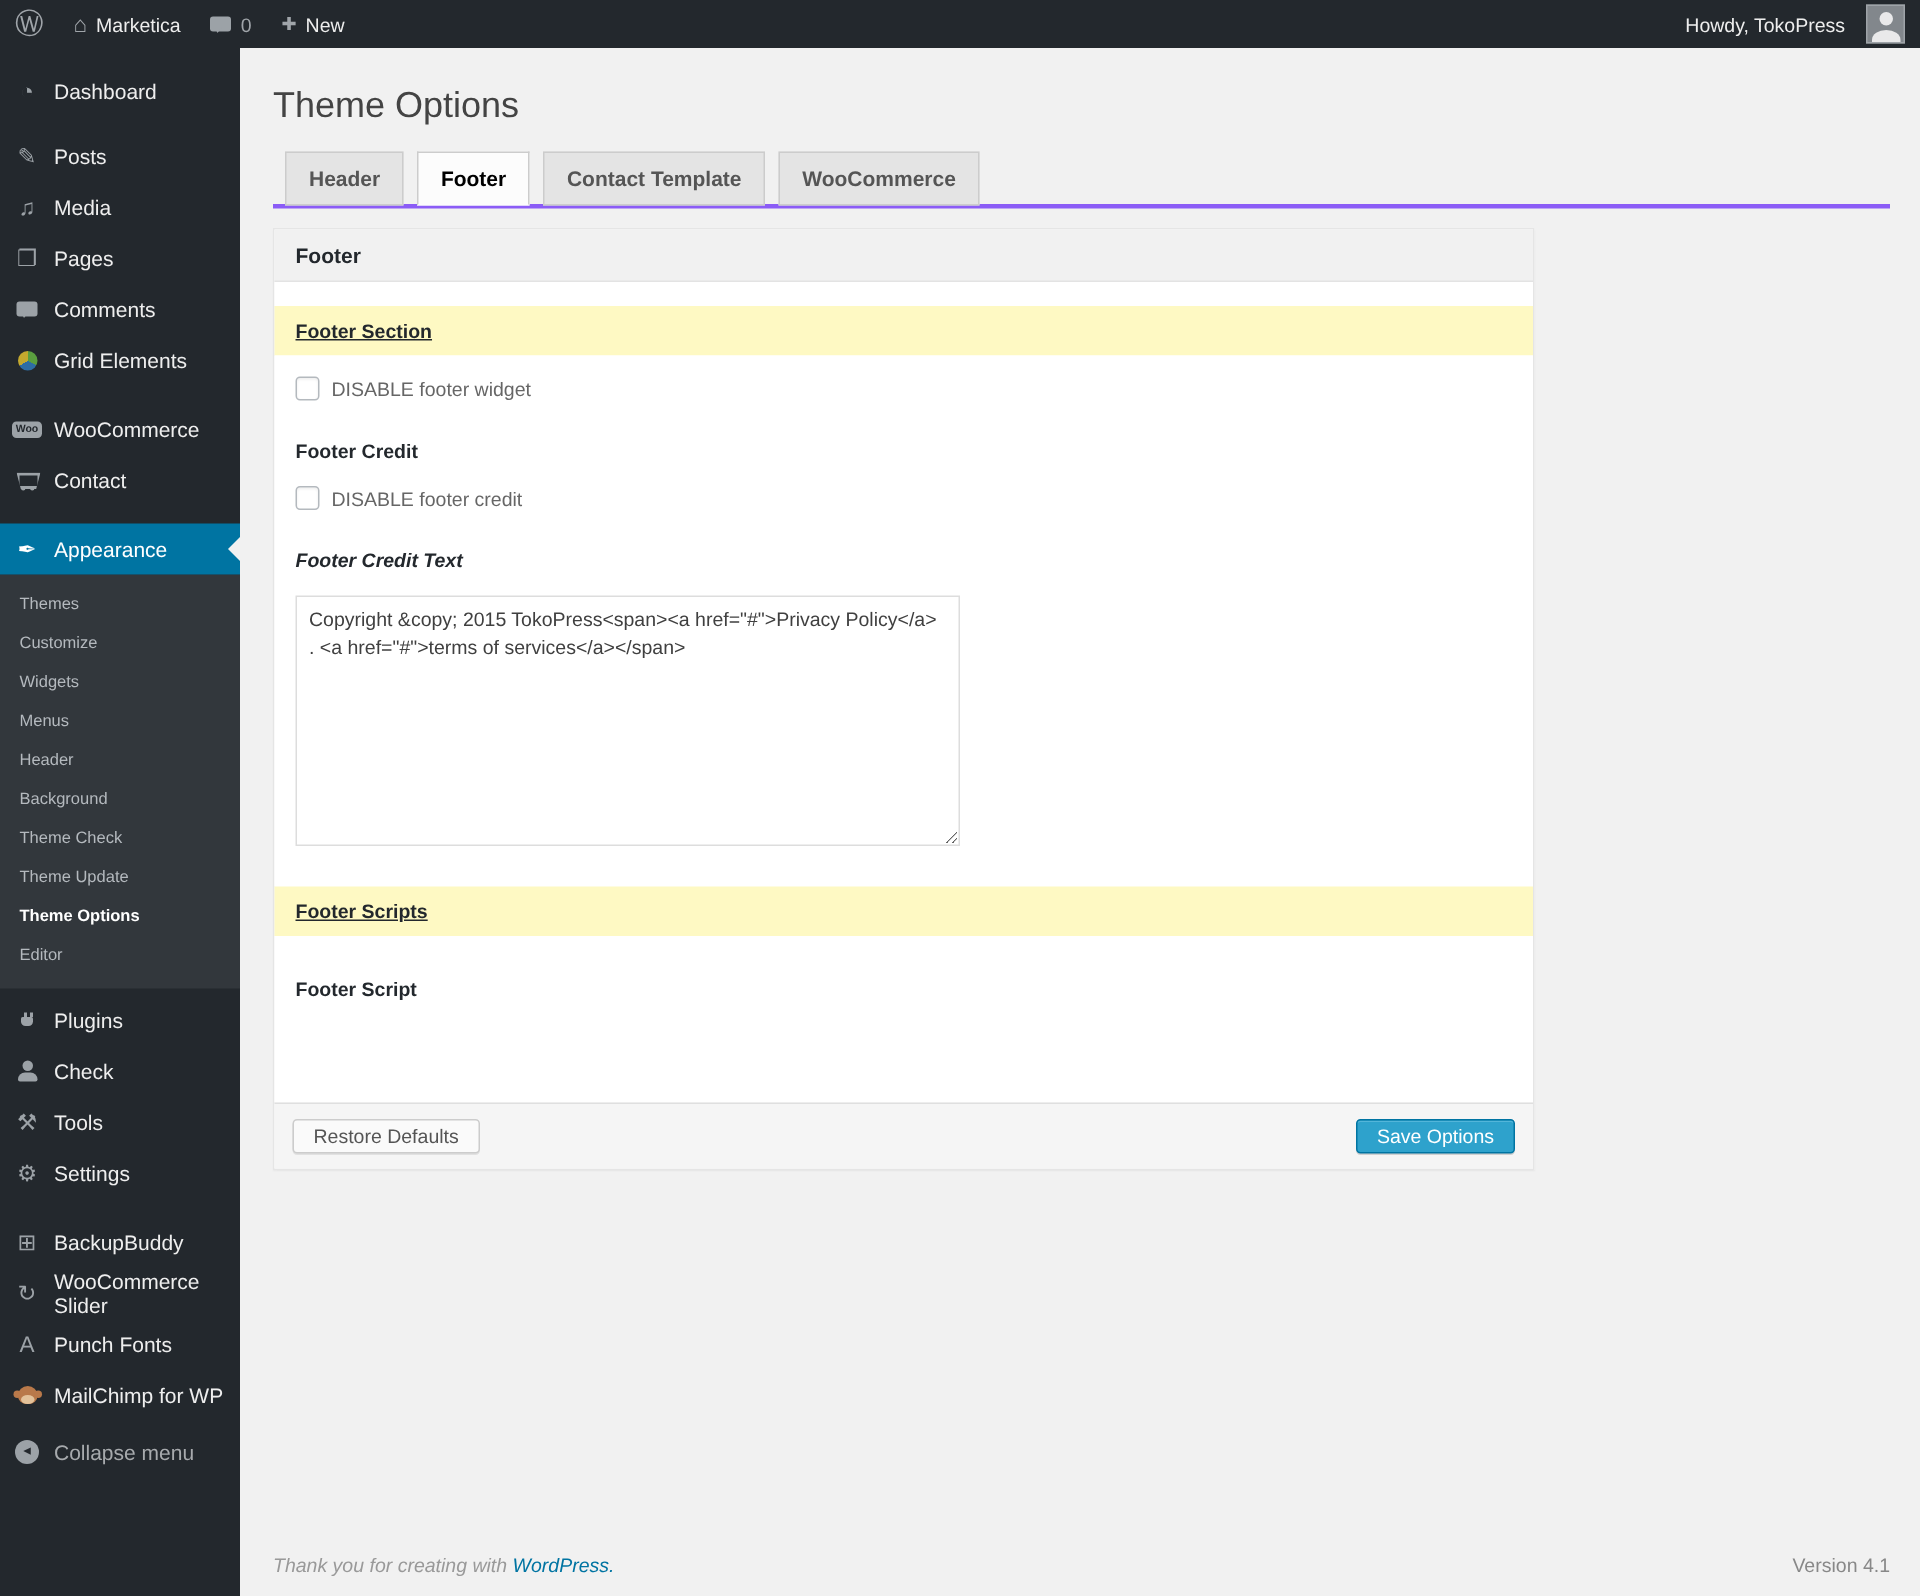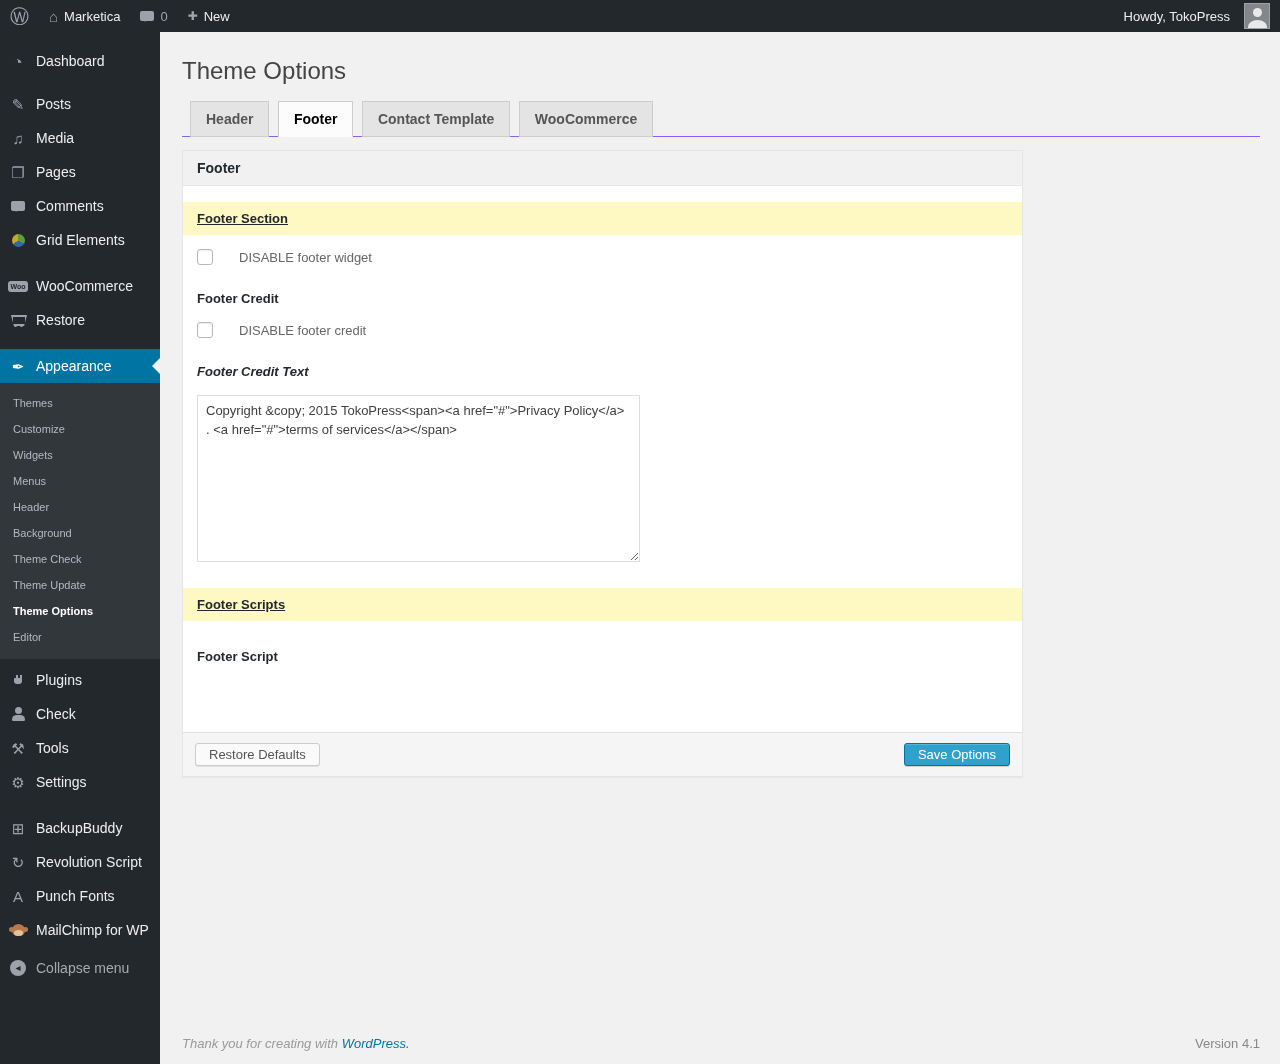--- a/index.html
+++ b/index.html
@@ -71,21 +71,21 @@
   .i-user:after { content:''; position:absolute; bottom:0; left:1px; width:13px; height:6px; border-radius:7px 7px 2px 2px; background:#9ca2a7; }
   .i-monkey { position:relative; width:13px; height:12px; background:#b9794a; border-radius:50% 50% 45% 45%; }
   .i-monkey:before { content:''; position:absolute; top:3px; left:-3px; width:5px; height:5px; border-radius:50%; background:#b9794a; box-shadow:14px 0 0 #b9794a; }
   .i-monkey:after { content:''; position:absolute; bottom:0; left:2px; width:9px; height:6px; border-radius:50%; background:#e3c29a; }
   .i-collapse { width:16px; height:16px; border-radius:50%; background:#9ca2a7; color:#23282d; display:flex; align-items:center; justify-content:center; font-size:10px; line-height:1; }
 
   
   .content { position:absolute; top:32px; left:160px; right:0; bottom:0; }
   .page-title { font-size:24px; font-weight:normal; color:#444; margin:23px 20px 0 22px; line-height:1.3; }
 
-  .tabs { margin:15px 20px 0 22px; border-bottom:1px solid #8b5cf6; padding-left:8px; }
+  .tabs { margin:15px 20px 0 22px; border-bottom:3px solid #8b5cf6; padding-left:8px; }
   .tab {
     display:inline-block; padding:8px 15px; margin:0 4px -1px 0;
     background:#e4e4e4; border:1px solid #ccc;
     font-size:14px; font-weight:bold; color:#555; line-height:1.3;
   }
   .tab.active { background:#fcfcfc; border-bottom-color:#fcfcfc; color:#000; }
 
   .panel {
     width:841px; margin:13px 0 0 22px; background:#fff;
     border:1px solid #e5e5e5; box-shadow:0 1px 1px rgba(0,0,0,.04);
@@ -94,21 +94,21 @@
     background:#f1f1f1; border-bottom:1px solid #e3e3e3;
     padding:9px 14px; font-size:14px; font-weight:bold; color:#23282d;
   }
   .panel-gap { height:16px; background:#fff; }
   .section-title {
     background:#fef9c3; padding:9px 14px; font-size:13px; font-weight:bold; color:#23282d;text-decoration:underline;
   }
   .section-body { background:#fff; padding:14px 14px 22px; }
   .section-body.scripts { padding-bottom:52px; }
   .field-label { font-size:13px; font-weight:bold; color:#23282d; margin:14px 0 16px; }
-  .checkbox-row { display:flex; align-items:center; gap:26px; margin:0 0 14px; cursor:pointer; }
+  .checkbox-row { display:flex; align-items:center; gap:8px; margin:0 0 14px; cursor:pointer; }
   .checkbox-row input[type=checkbox] {
     appearance:none; -webkit-appearance:none; width:16px; height:16px;
     border:1px solid #b4b9be; border-radius:3px; background:#fff; margin:0;
     box-shadow:inset 0 1px 2px rgba(0,0,0,.07); cursor:pointer;
   }
   .checkbox-label { font-size:13px; color:#666; }
   .textarea {
     width:443px; height:167px; border:1px solid #ddd; background:#fff;
     padding:6px 8px; font-family:"Liberation Sans", sans-serif; font-size:13px;
     line-height:1.45; color:#404040; resize:both; outline:none;
@@ -200,21 +200,21 @@
     <div class="menu-item gap-md">
       <span class="mi-icon">
           <span class="i-woo">Woo</span>
         </span>
       <span>WooCommerce</span>
     </div>
     <div class="menu-item">
       <span class="mi-icon">
           <span class="i-cart"></span>
         </span>
-      <span>Restore</span>
+      <span>Contact</span>
     </div>
     <div class="menu-item active gap-md">
       <span class="mi-icon">✒</span>
       <span>Appearance</span>
     </div>
     <div class="submenu">
       <div class="sub-item">Themes</div>
       <div class="sub-item">Customize</div>
       <div class="sub-item">Widgets</div>
       <div class="sub-item">Menus</div>
@@ -244,21 +244,21 @@
     <div class="menu-item">
       <span class="mi-icon">⚙</span>
       <span>Settings</span>
     </div>
     <div class="menu-item gap-md">
       <span class="mi-icon">⊞</span>
       <span>BackupBuddy</span>
     </div>
     <div class="menu-item">
       <span class="mi-icon">↻</span>
-      <span>Revolution Script</span>
+      <span>WooCommerce Slider</span>
     </div>
     <div class="menu-item">
       <span class="mi-icon">A</span>
       <span>Punch Fonts</span>
     </div>
     <div class="menu-item">
       <span class="mi-icon">
           <span class="i-monkey"></span>
         </span>
       <span>MailChimp for WP</span>

